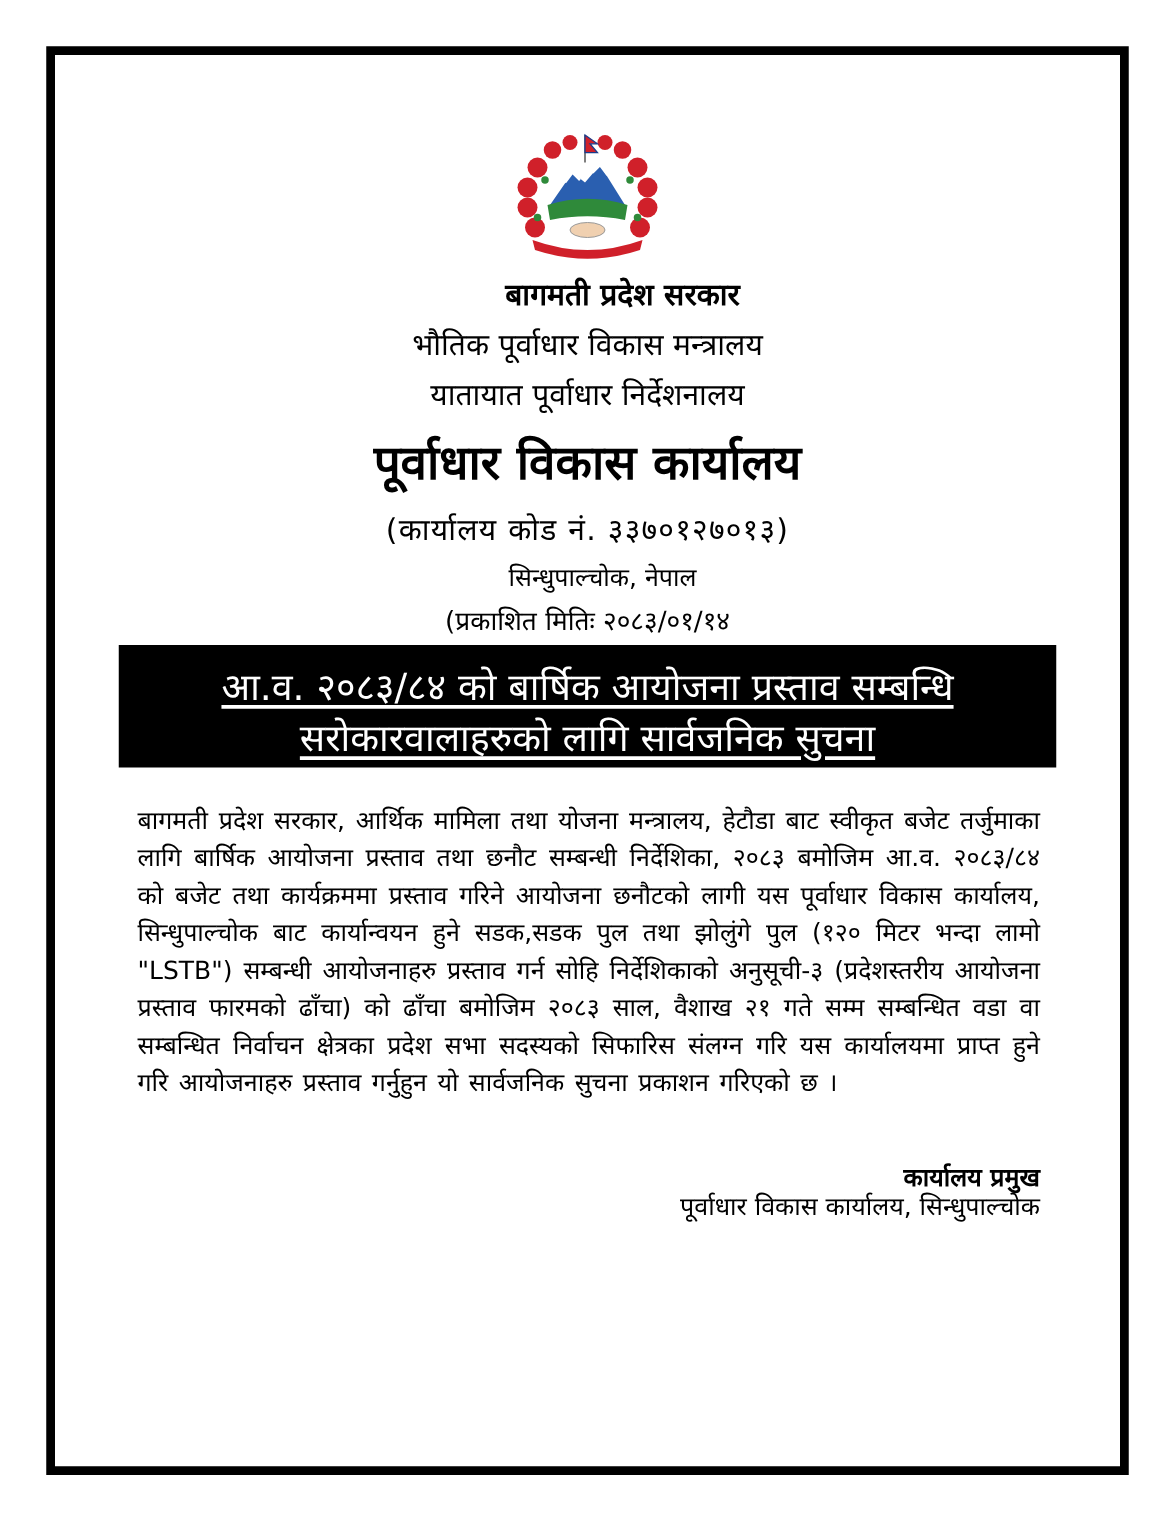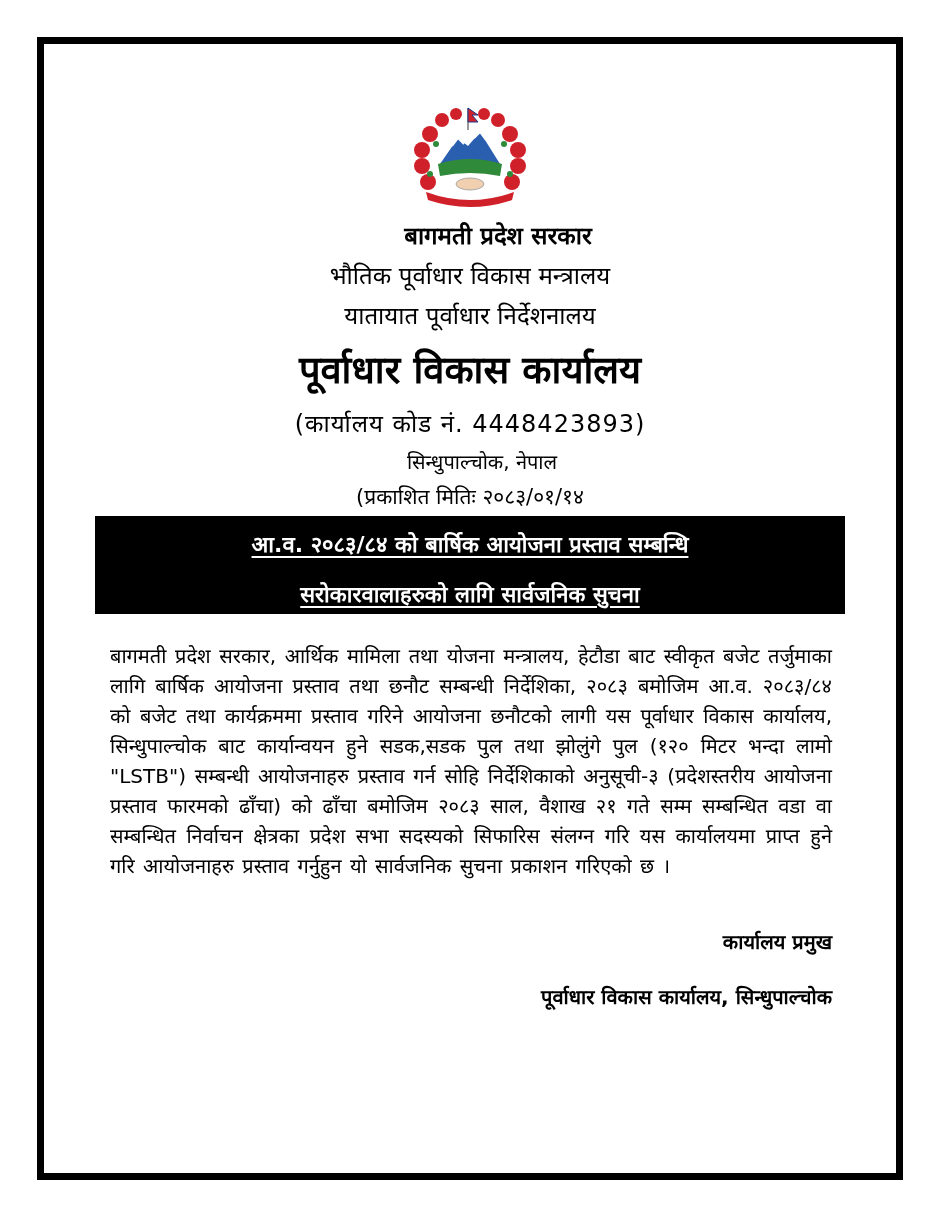--- a/index.html
+++ b/index.html
@@ -26,36 +26,36 @@
     .h-dir   { top: 298px; font-size: 24px; font-weight: normal; }
     .h-off   { top: 342px; font-size: 38px; font-weight: bold; }
     .h-code  { top: 406px; font-size: 24px; letter-spacing: 1px; }
     .h-loc   { top: 448px; font-size: 20px; padding-left: 12px; }
     .h-date  { top: 482px; font-size: 21px; }
     .banner {
       position: absolute; left: 95px; top: 516px; width: 750px; height: 98px;
       background: #000; color: #fff; text-align: center;
     }
     .banner-line {
-      display: block; font-size: 22px; font-weight: bold; text-decoration: underline;
+      display: block; font-size: 30px; font-weight: normal; text-decoration: underline;
       text-underline-offset: 4px; white-space: nowrap;
     }
     .banner-line.l1 { margin-top: 12px; }
-    .banner-line.l2 { margin-top: 20px; }
+    .banner-line.l2 { margin-top: 0; }
     .body-text {
       position: absolute; left: 110px; top: 641px; width: 722px;
       font-size: 20px; line-height: 30px; text-align: justify;
       word-spacing: 2px;
     }
     .sign {
       position: absolute; right: 108px; text-align: right; white-space: nowrap;
       font-size: 20px; font-weight: bold;
     }
     .sign-title  { top: 928px; }
-    .sign-office { top: 983px; font-weight: bold; font-size: 20px; }
+    .sign-office { top: 951px; font-weight: normal; font-size: 20px; }
   </style>
 </head>
 <body>
 
 <div class="frame"></div>
 
 <svg class="emblem" viewBox="0 0 124 104">
 
   <g fill="#d0202a">
     <circle cx="22" cy="30" r="8"></circle>
@@ -88,21 +88,21 @@
 
   <ellipse cx="62" cy="80" rx="14" ry="6" fill="#f0d0b0" stroke="#999" stroke-width="0.8"></ellipse>
 
   <path d="M18 88 Q62 104 106 88 L104 96 Q62 110 20 96 Z" fill="#d0202a"></path>
 </svg>
 
 <div class="hdr h-gov">बागमती प्रदेश सरकार</div>
 <div class="hdr h-min">भौतिक पूर्वाधार विकास मन्त्रालय</div>
 <div class="hdr h-dir">यातायात पूर्वाधार निर्देशनालय</div>
 <div class="hdr h-off">पूर्वाधार विकास कार्यालय</div>
-<div class="hdr h-code">(कार्यालय कोड नं. 4448423893)</div>
+<div class="hdr h-code">(कार्यालय कोड नं. ३३७०१२७०१३)</div>
 <div class="hdr h-loc">सिन्धुपाल्चोक, नेपाल</div>
 <div class="hdr h-date">(प्रकाशित मितिः २०८३/०१/१४</div>
 
 <div class="banner">
   <span class="banner-line l1">आ.व. २०८३/८४ को बार्षिक आयोजना प्रस्ताव सम्बन्धि</span>
   <span class="banner-line l2">सरोकारवालाहरुको लागि सार्वजनिक सुचना</span>
 </div>
 
 <div class="body-text">बागमती प्रदेश सरकार, आर्थिक मामिला तथा योजना मन्त्रालय, हेटौडा बाट स्वीकृत बजेट तर्जुमाका लागि बार्षिक आयोजना प्रस्ताव तथा छनौट सम्बन्धी निर्देशिका, २०८३ बमोजिम आ.व. २०८३/८४ को बजेट तथा कार्यक्रममा प्रस्ताव गरिने आयोजना छनौटको लागी यस पूर्वाधार विकास कार्यालय, सिन्धुपाल्चोक बाट कार्यान्वयन हुने सडक,सडक पुल तथा झोलुंगे पुल (१२० मिटर भन्दा लामो "LSTB") सम्बन्धी आयोजनाहरु प्रस्ताव गर्न सोहि निर्देशिकाको अनुसूची-३ (प्रदेशस्तरीय आयोजना प्रस्ताव फारमको ढाँचा) को ढाँचा बमोजिम २०८३ साल, वैशाख २१ गते सम्म सम्बन्धित वडा वा सम्बन्धित निर्वाचन क्षेत्रका प्रदेश सभा सदस्यको सिफारिस संलग्न गरि यस कार्यालयमा प्राप्त हुने गरि आयोजनाहरु प्रस्ताव गर्नुहुन यो सार्वजनिक सुचना प्रकाशन गरिएको छ ।</div>
 

